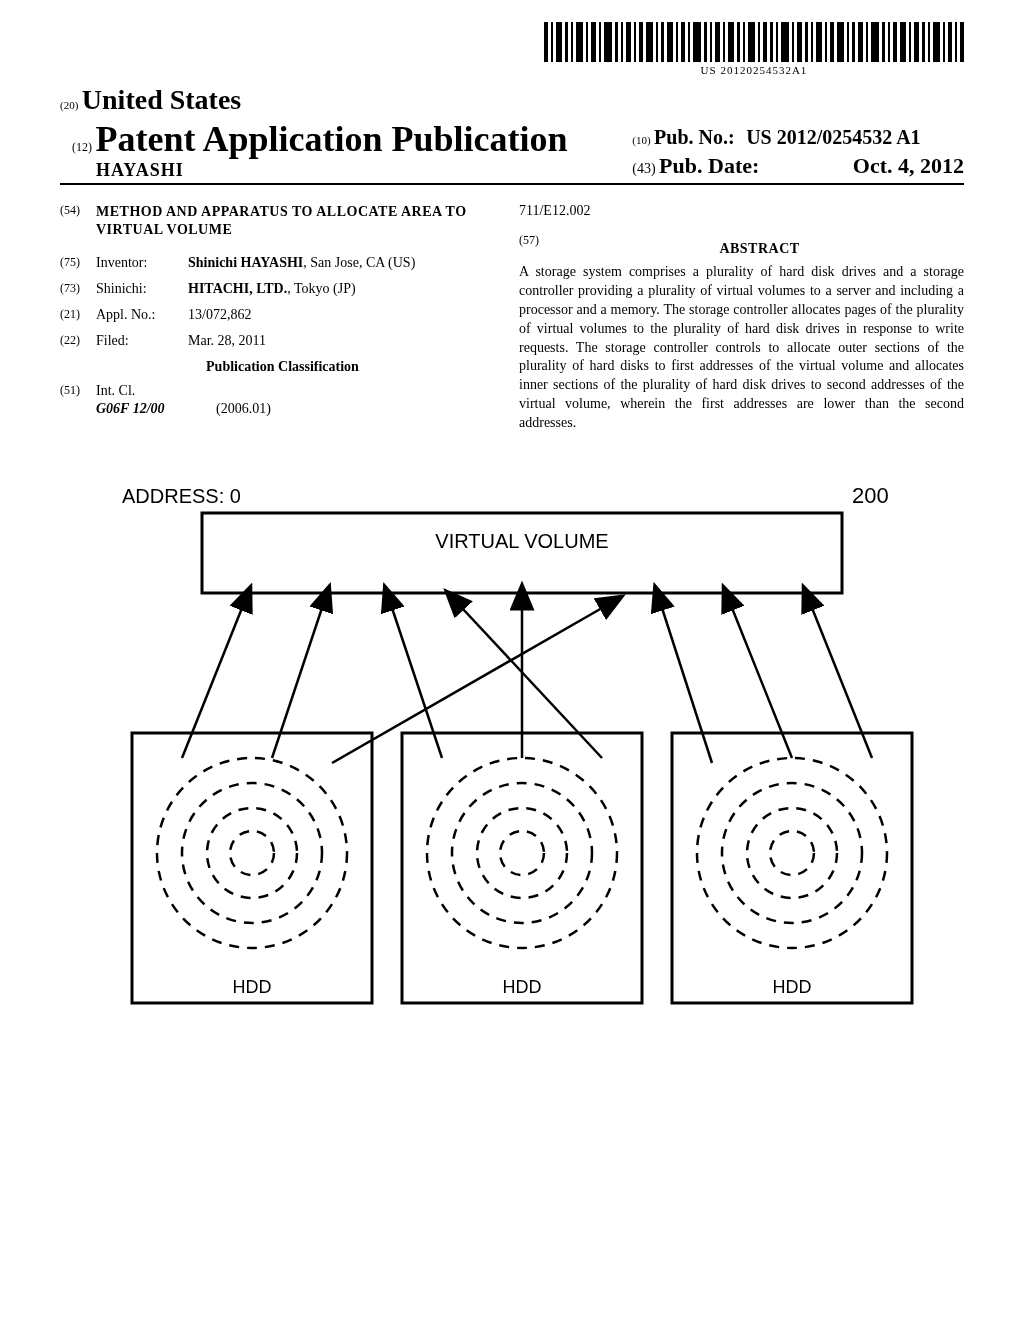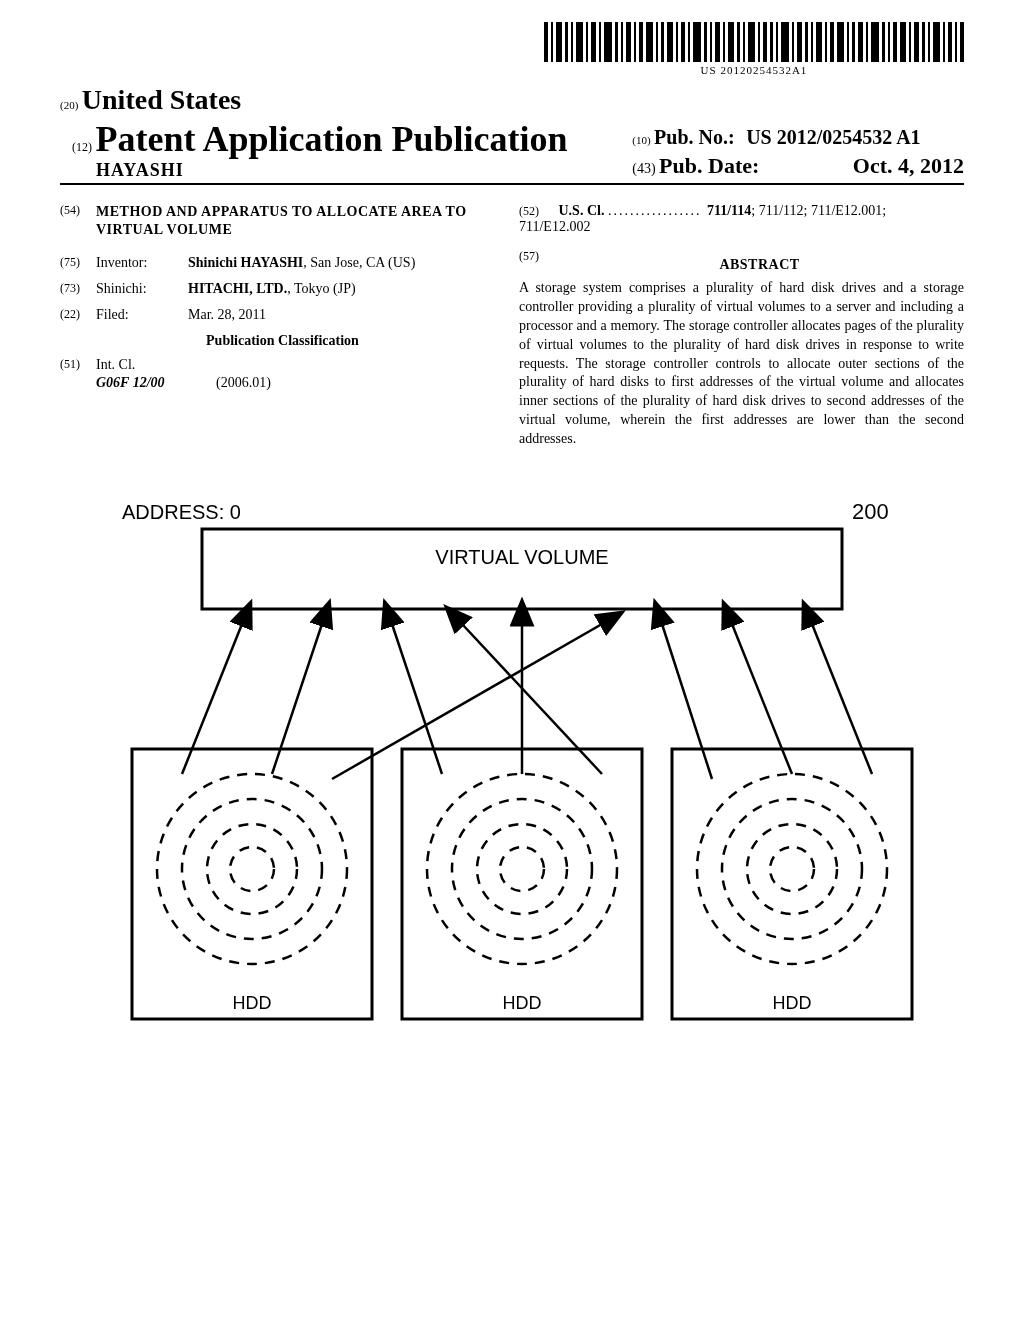--- a/index.html
+++ b/index.html
@@ -210,46 +210,45 @@
       </div>
 
       <div class="biblio-row">
         <div class="biblio-code">(73)</div>
         <div class="biblio-label">Shinichi:</div>
         <div class="biblio-value">
           <span class="bold">HITACHI, LTD.</span><span>, Tokyo (JP)</span>
         </div>
       </div>
 
+      <div class="biblio-row">
+        <div class="biblio-code">(21)</div>
+        <div class="biblio-label">Appl. No.:</div>
+        <div class="biblio-value bold">13/072,862</div>
+      </div>
 
       <div class="biblio-row">
         <div class="biblio-code">(22)</div>
         <div class="biblio-label">Filed:</div>
         <div class="biblio-value bold">Mar. 28, 2011</div>
       </div>
 
       <div class="pub-class-heading">Publication Classification</div>
 
       <div class="biblio-row" style="margin-bottom:2px;">
         <div class="biblio-code">(51)</div>
         <div class="bold">Int. Cl.</div>
       </div>
       <div class="intcl-row" style="padding-left:36px;">
         <div class="intcl-code">G06F 12/00</div>
         <div class="intcl-date">(2006.01)</div>
       </div>
     </div>
 
     <div class="col">
-      <div class="uscl-line">
-        <span class="biblio-code" style="display:inline-block;">(52)</span>
-        <span class="uscl-label">U.S. Cl.</span>
-        <span class="uscl-dots"> ................. </span>
-        <span class="uscl-values"><span class="main">711/114</span><span>; 711/112; 711/E12.001;</span></span>
-      </div>
       <div class="uscl-line2">711/E12.002</div>
 
       <div style="display:flex; margin-top:14px;">
         <div class="biblio-code" style="width:36px;">(57)</div>
         <div class="abstract-heading" style="flex:1;">ABSTRACT</div>
       </div>
       <div class="abstract-text">A storage system comprises a plurality of hard disk drives and a storage controller providing a plurality of virtual volumes to a server and including a processor and a memory. The storage controller allocates pages of the plurality of virtual volumes to the plurality of hard disk drives in response to write requests. The storage controller controls to allocate outer sections of the plurality of hard disks to first addresses of the virtual volume and allocates inner sections of the plurality of hard disk drives to second addresses of the virtual volume, wherein the first addresses are lower than the second addresses.</div>
     </div>
   </div>
 

